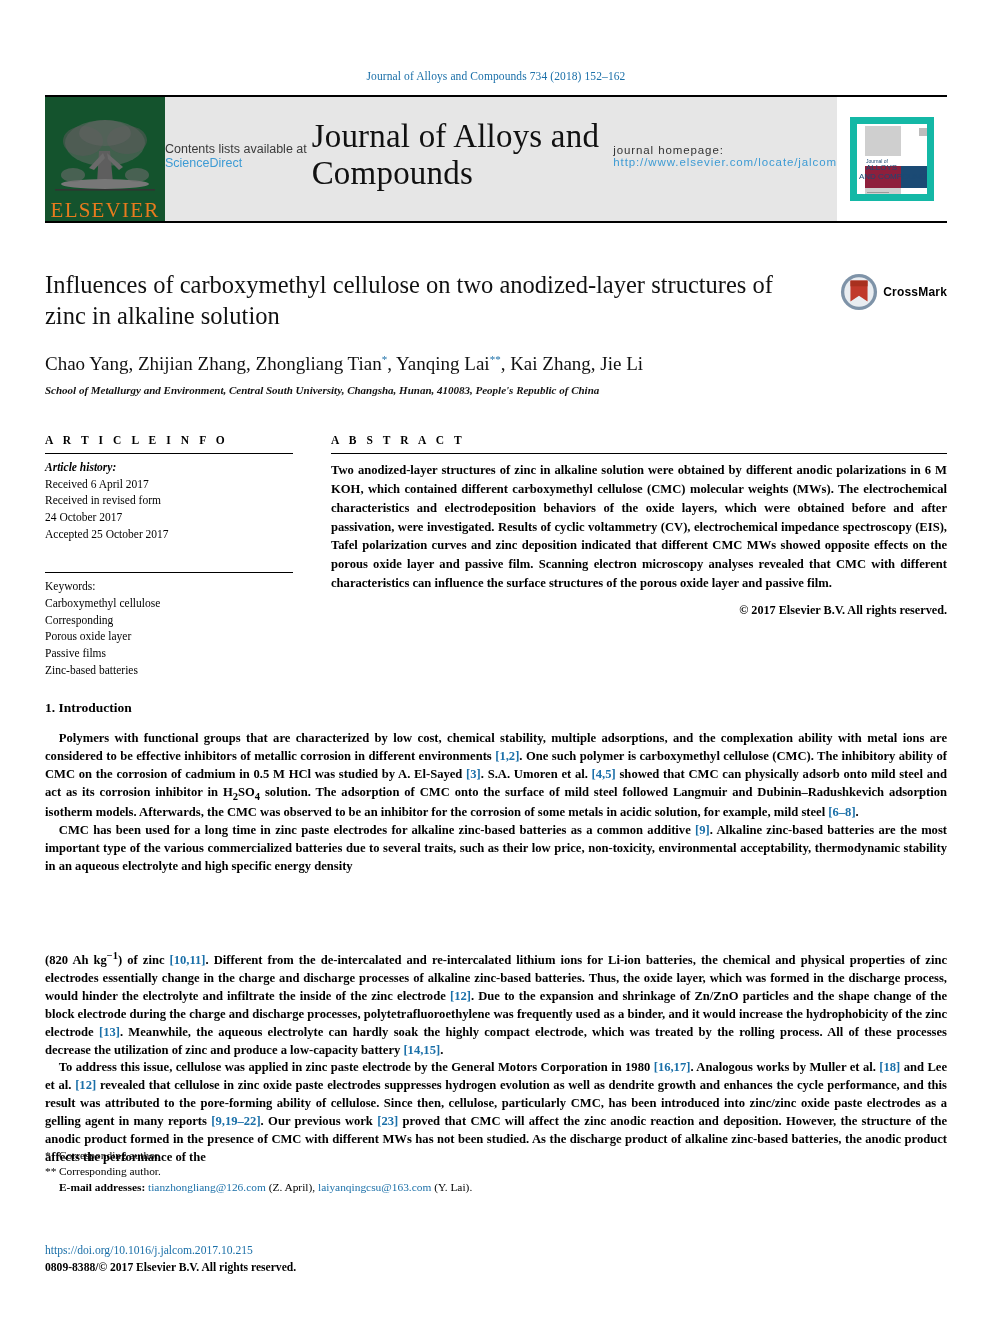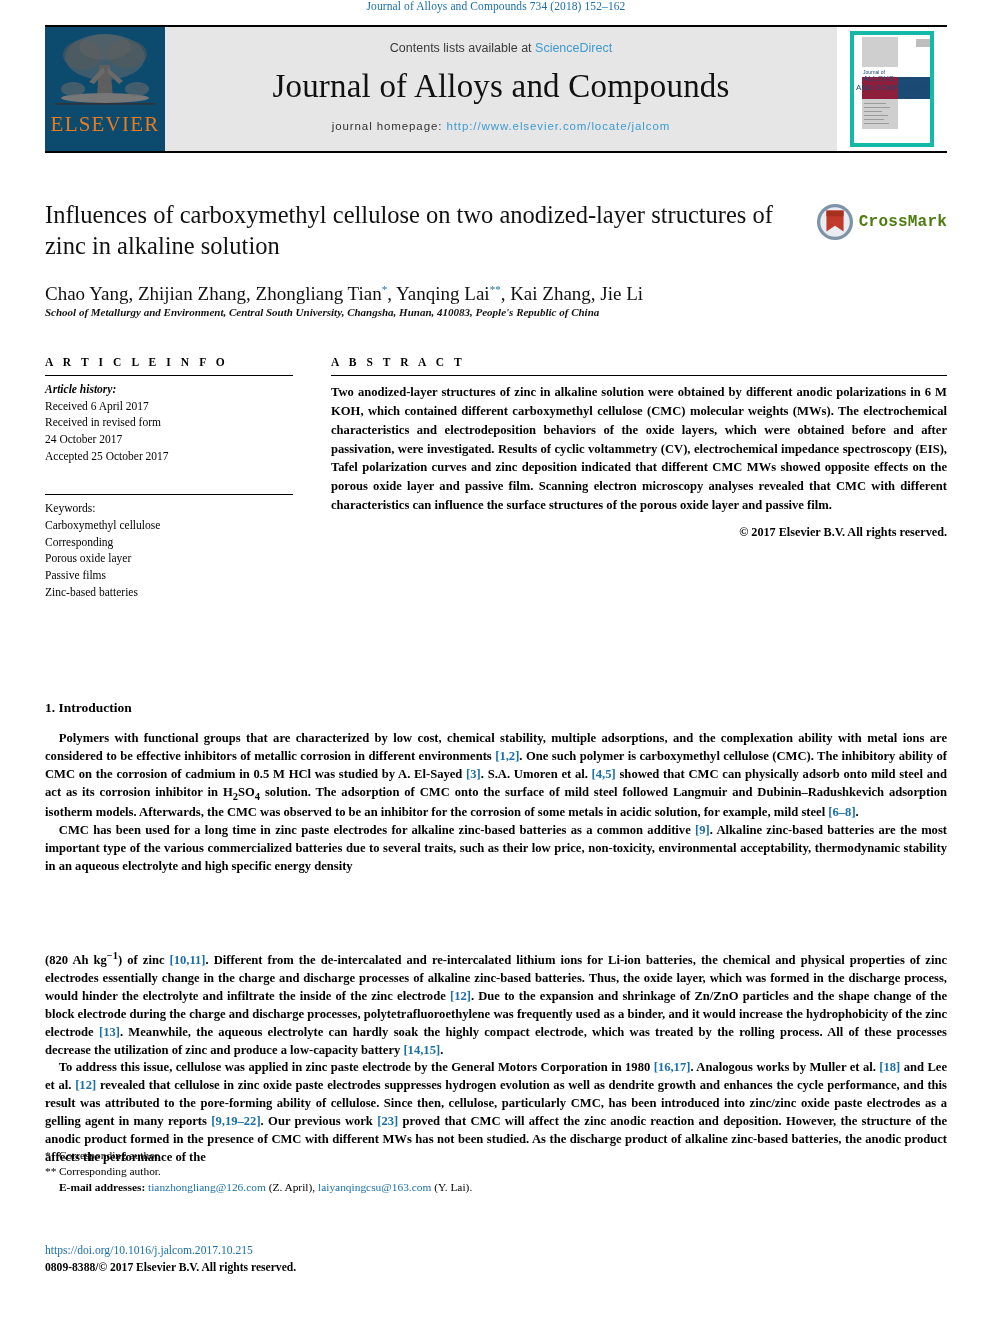--- a/index.html
+++ b/index.html
@@ -16,54 +16,55 @@
   }
   .page { position: relative; width: 992px; height: 1323px; padding: 0 45px; }
 
   a, .link { color: #1a6fa8; text-decoration: none; }
 
   
   .runhead {
     text-align: center;
     font-size: 11.5px;
     color: #1a6fa8;
+    padding-top: 70px;
     letter-spacing: .1px;
   }
 
   
   .masthead {
     margin-top: 13px;
     border-top: 2.2px solid #000;
     border-bottom: 2.2px solid #000;
     height: 128px;
     display: flex;
     align-items: stretch;
   }
   .mh-logo {
     width: 120px;
     border-right: 0px solid transparent;
     display: flex; flex-direction: column;
     align-items: center; justify-content: flex-end;
-    padding-bottom: 16px;
-    background: #0c4a6e;
+    padding-bottom: 0;
+    background: #14532d;
     flex: 0 0 120px;
   }
   .tree-svg { width: 104px; height: 86px; display:block; }
   .elsevier-word {
     font-family: "Liberation Serif", serif;
     font-size: 21px;
     letter-spacing: 1.2px;
     color: #E87B1E;
     line-height: 1;
     margin-top: 1px;
   }
   .mh-center {
     flex: 1 1 auto;
     background: #e6e6e6;
-    display: flex; flex-direction: column;
+    display: flex; flex-direction: row;
     align-items: center; justify-content: center;
     padding: 8px 0 14px;
   }
   .mh-contents {
     font-family: "Liberation Sans", sans-serif;
     font-size: 12.5px;
     color: #3a3a3a;
   }
   .mh-contents .sd { color: #3d9bd4; }
   .mh-title {
@@ -79,32 +80,32 @@
     letter-spacing: .9px;
     color: #333;
   }
   .mh-home .url { color: #3d9bd4; }
   .mh-cover {
     flex: 0 0 110px;
     width: 110px;
     background: #fff;
     display: flex; align-items: center; justify-content: center;
   }
-  .cover-box { width: 84px; height: 116px; position: relative; border: 4px solid #14b8a6; background:#0ea5e9; overflow:hidden; }
+  .cover-box { width: 84px; height: 84px; position: relative; border: 7px solid #14b8a6; background:#0ea5e9; overflow:hidden; }
 
   
   .titleblock { margin-top: 46px; position: relative; }
   .crossmark {
     position: absolute; right: 0; top: 4px;
     display: flex; align-items: center; gap: 5px;
   }
   .cm-circle { width: 38px; height: 38px; }
   .cm-text {
-    font-family: Liberation Mono, monospace;
-    font-weight: bold; font-size: 16px; color: #4d7c0f;
+    font-family: Liberation Sans, sans-serif;
+    font-weight: bold; font-size: 12px; color: #000000;
     letter-spacing: .2px;
   }
   h1.article-title {
     font-family: "Liberation Serif", serif;
     font-size: 24.5px;
     font-weight: normal;
     line-height: 1.28;
     margin: 0 150px 0 0;
     color: #111;
   }
@@ -112,21 +113,21 @@
     font-size: 19px;
     margin-top: 21px;
     line-height: 1.2;
     color: #111;
   }
   .authors sup { font-size: 11px; color: #1a6fa8; vertical-align: super; }
   .affil {
     font-size: 11px;
     font-style: italic;
     font-weight: bold;
-    margin-top: 0;
+    margin-top: 8px;
     color: #111;
   }
 
   
   .infoabs {
     margin-top: 38px;
     display: flex;
     gap: 38px;
     border-top: 0;
   }

